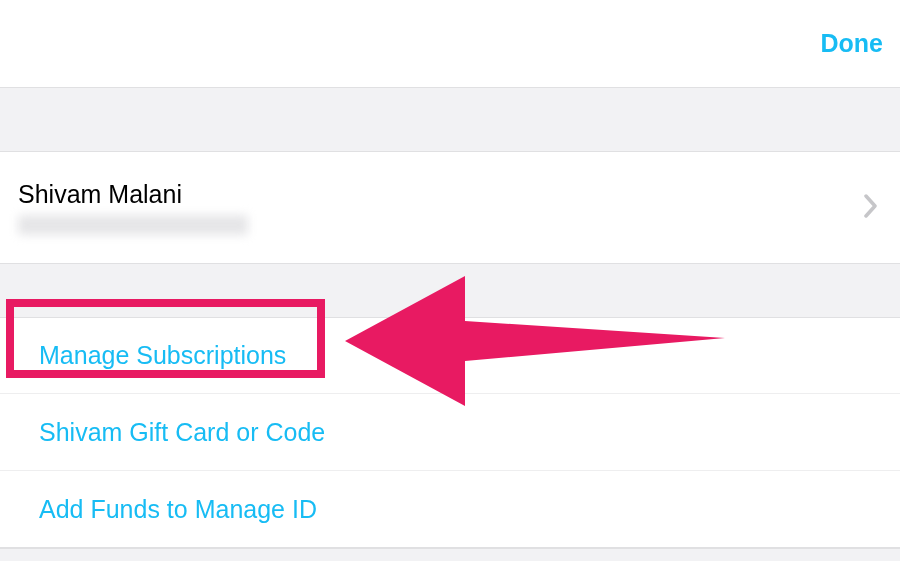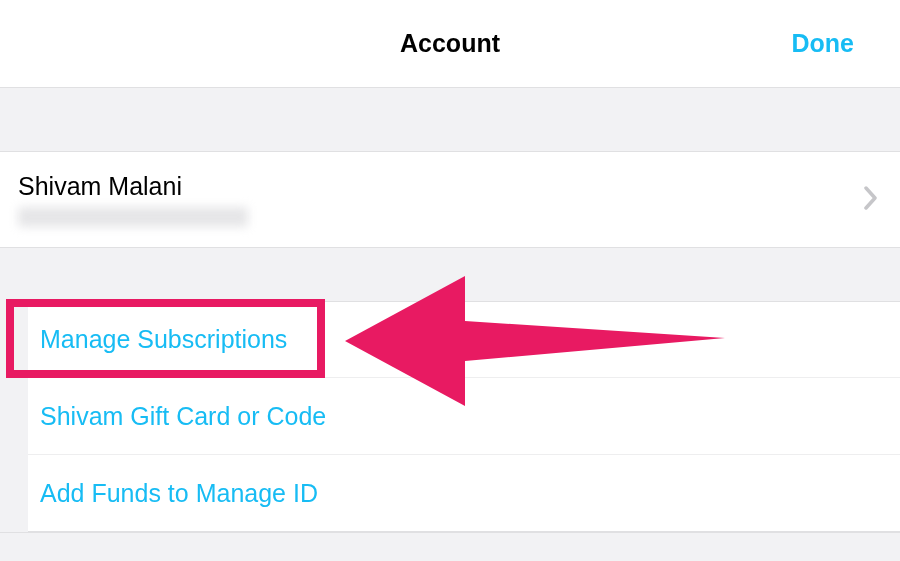--- a/index.html
+++ b/index.html
@@ -25,21 +25,21 @@
       position: relative;
       border-bottom: 1px solid #e0e0e2;
     }
     .nav-title {
       font-size: 25px;
       font-weight: 700;
       color: #000;
     }
     .nav-done {
       position: absolute;
-      right: 46px;
+      right: 17px;
       font-size: 25px;
       font-weight: 700;
       color: #17bcf4;
       cursor: pointer;
     }
     .gap {
       height: 63px;
       background: #f2f2f4;
     }
     .cell {
@@ -47,21 +47,21 @@
       border-bottom: 1px solid #e0e0e2;
       position: relative;
       display: flex;
       align-items: center;
       padding: 0 16px;
     }
     .cell-group-first {
       border-top: 1px solid #e0e0e2;
     }
     .profile-cell {
-      height: 97px;
+      height: 113px;
       flex-direction: column;
       align-items: flex-start;
       justify-content: center;
       padding-left: 18px;
       padding-right: 60px;
       cursor: pointer;
     }
     .profile-name {
       font-size: 25px;
       color: #000;
@@ -81,22 +81,21 @@
       top: 50%;
       transform: translateY(-50%);
     }
     .gap2 {
       height: 53px;
       background: #f2f2f4;
     }
     .action-cell {
       height: 77px;
       cursor: pointer;
-      padding-left: 12px;
-      margin-left: 28px;
+      padding-left: 39px;
     }
     .action-cell.sep {
       border-bottom: 1px solid #eeeeef;
     }
     .action-label {
       font-size: 25px;
       color: #17bcf4;
       font-weight: 400;
     }
     .gap3 {
@@ -123,21 +122,20 @@
       width: 400px;
       height: 130px;
       z-index: 9;
       pointer-events: none;
     }
   </style>
 </head>
 <body>
 
 <div class="nav-bar">
-  <span class="nav-title">Account</span>
   <span class="nav-done">Done</span>
 </div>
 
 <div class="gap"></div>
 
 <div class="cell profile-cell cell-group-first">
   <span class="profile-name">Shivam Malani</span>
   <div class="profile-email-blur"></div>
   <span class="chevron">
     <svg width="14" height="24" viewBox="0 0 14 24">

